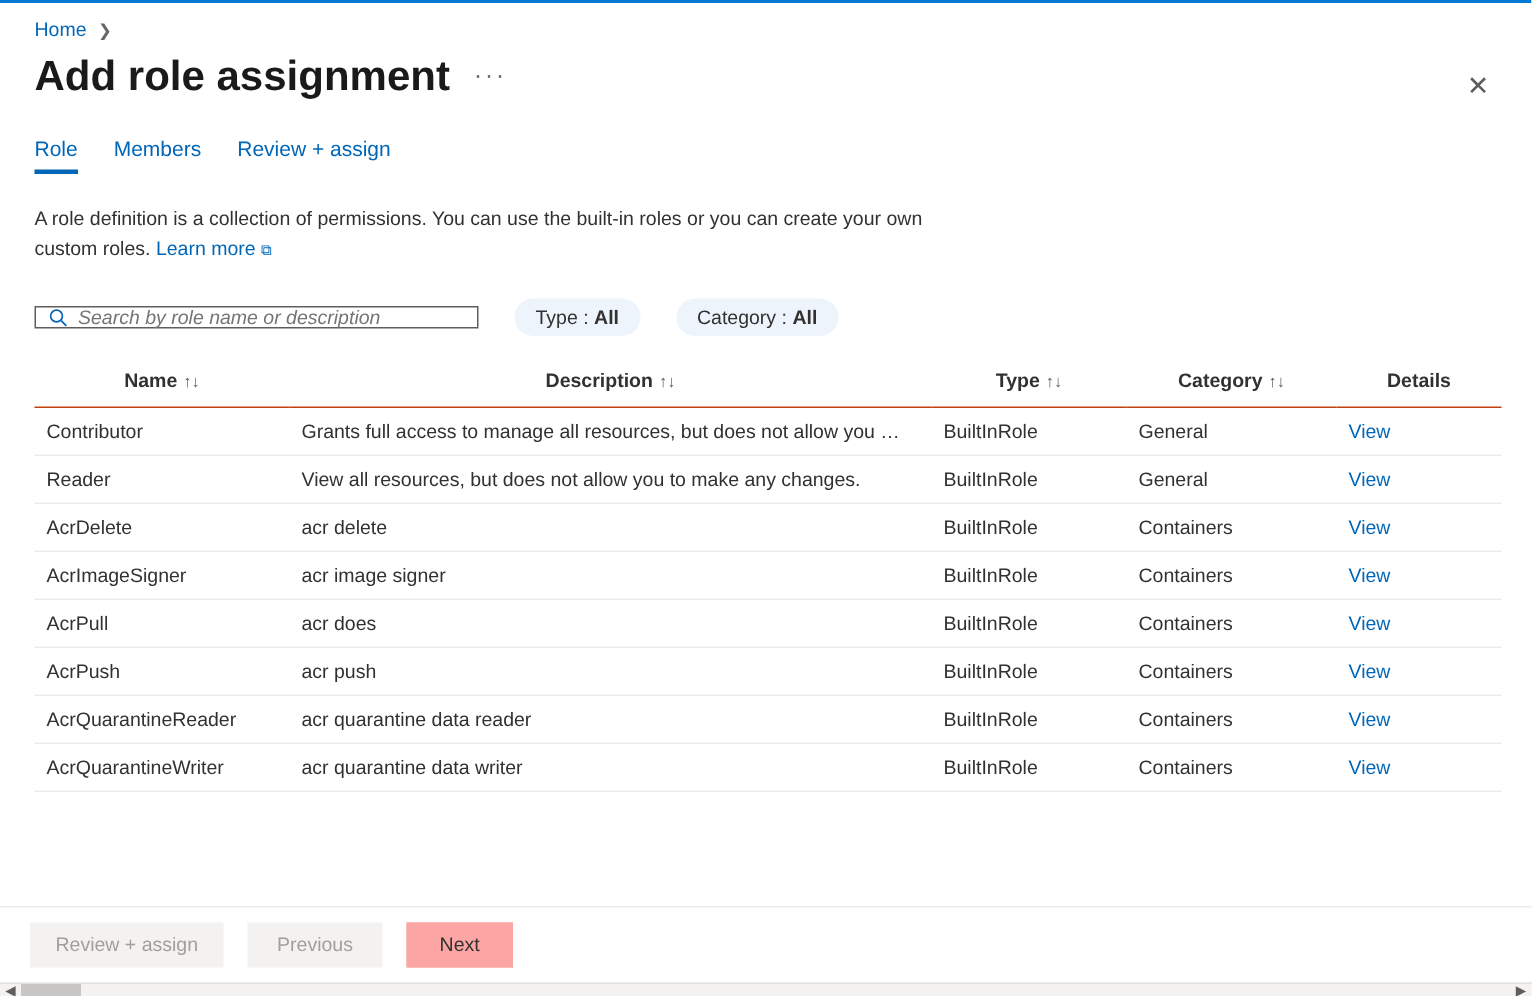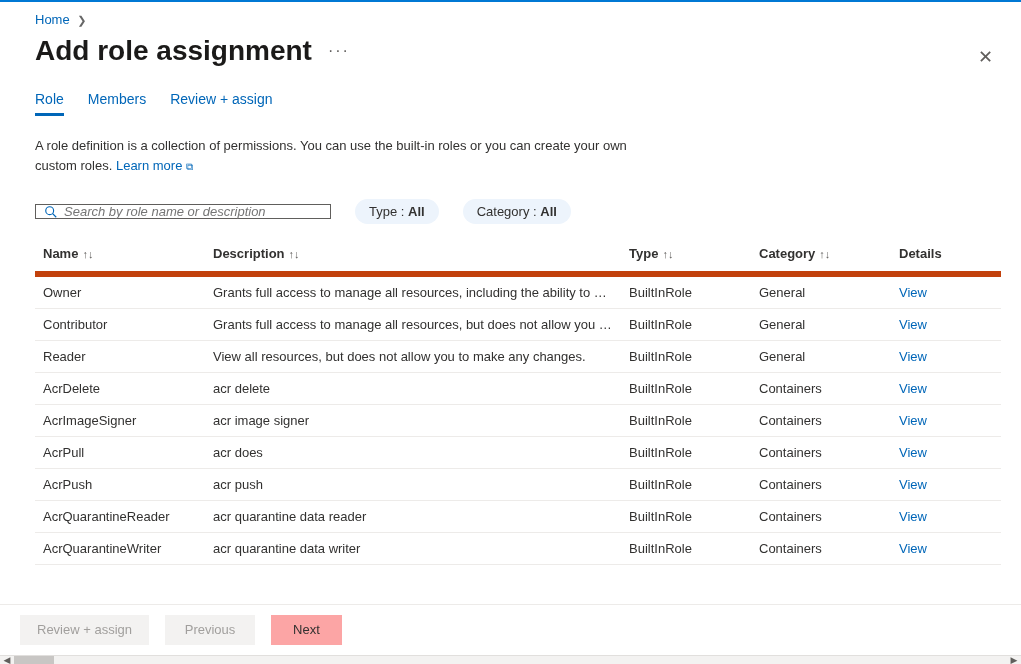--- a/index.html
+++ b/index.html
@@ -15,21 +15,21 @@
     width: 1021px; height: 664px;
     border-top: 2px solid #0078d4;
     position: relative;
     display: flex;
     flex-direction: column;
   }
   .content-area {
     flex: 1 1 auto;
     overflow-y: scroll;
     overflow-x: hidden;
-    padding: 0 20px 0 35px;
+    padding: 0 20px 0 23px;
   }
   
   .content-area::-webkit-scrollbar { width: 14px; background:#f3f2f1;}
   .content-area::-webkit-scrollbar-thumb { background:#c8c6c4; }
   .breadcrumb {
     padding: 10px 0 4px 0;
     font-size: 13px;
   }
   .breadcrumb a { color:#0066b8; text-decoration:none; }
   .breadcrumb .chev { color:#666; padding:0 4px; font-size:11px;}
@@ -101,24 +101,24 @@
     font-size:13px;
     color:#323130;
   }
   .pill b { font-weight:600;}
   table.roles {
     width: 100%;
     border-collapse: collapse;
     font-size:13px;
   }
   table.roles th {
-    text-align:left;
+    text-align:center;
     font-weight:600;
     padding: 8px 8px 10px 8px;
-    border-bottom:6px solid #c2410c;
+    border-bottom:1px solid #c2410c;
     white-space:nowrap;
   }
   table.roles th .sort {
     color:#605e5c; font-size:11px; padding-left:4px;
   }
   table.roles td {
     padding: 8px 8px;
     border-bottom:1px solid #edebe9;
     white-space:nowrap;
     overflow:hidden;
@@ -242,27 +242,20 @@
           <th style="width:140px;">
             <span>Category</span><span class="sort">↑↓</span>
           </th>
           <th style="width:110px;">
             <span>Details</span>
           </th>
         </tr>
       </thead>
       <tbody id="roles-body">
           <tr>
-            <td class="name-cell">Owner</td>
-            <td class="desc-cell">Grants full access to manage all resources, including the ability to a…</td>
-            <td class="type-cell">BuiltInRole</td>
-            <td class="cat-cell">General</td>
-            <td class="detail-cell"><span class="view-link">View</span></td>
-          </tr>
-          <tr>
             <td class="name-cell">Contributor</td>
             <td class="desc-cell">Grants full access to manage all resources, but does not allow you …</td>
             <td class="type-cell">BuiltInRole</td>
             <td class="cat-cell">General</td>
             <td class="detail-cell"><span class="view-link">View</span></td>
           </tr>
           <tr>
             <td class="name-cell">Reader</td>
             <td class="desc-cell">View all resources, but does not allow you to make any changes.</td>
             <td class="type-cell">BuiltInRole</td>

